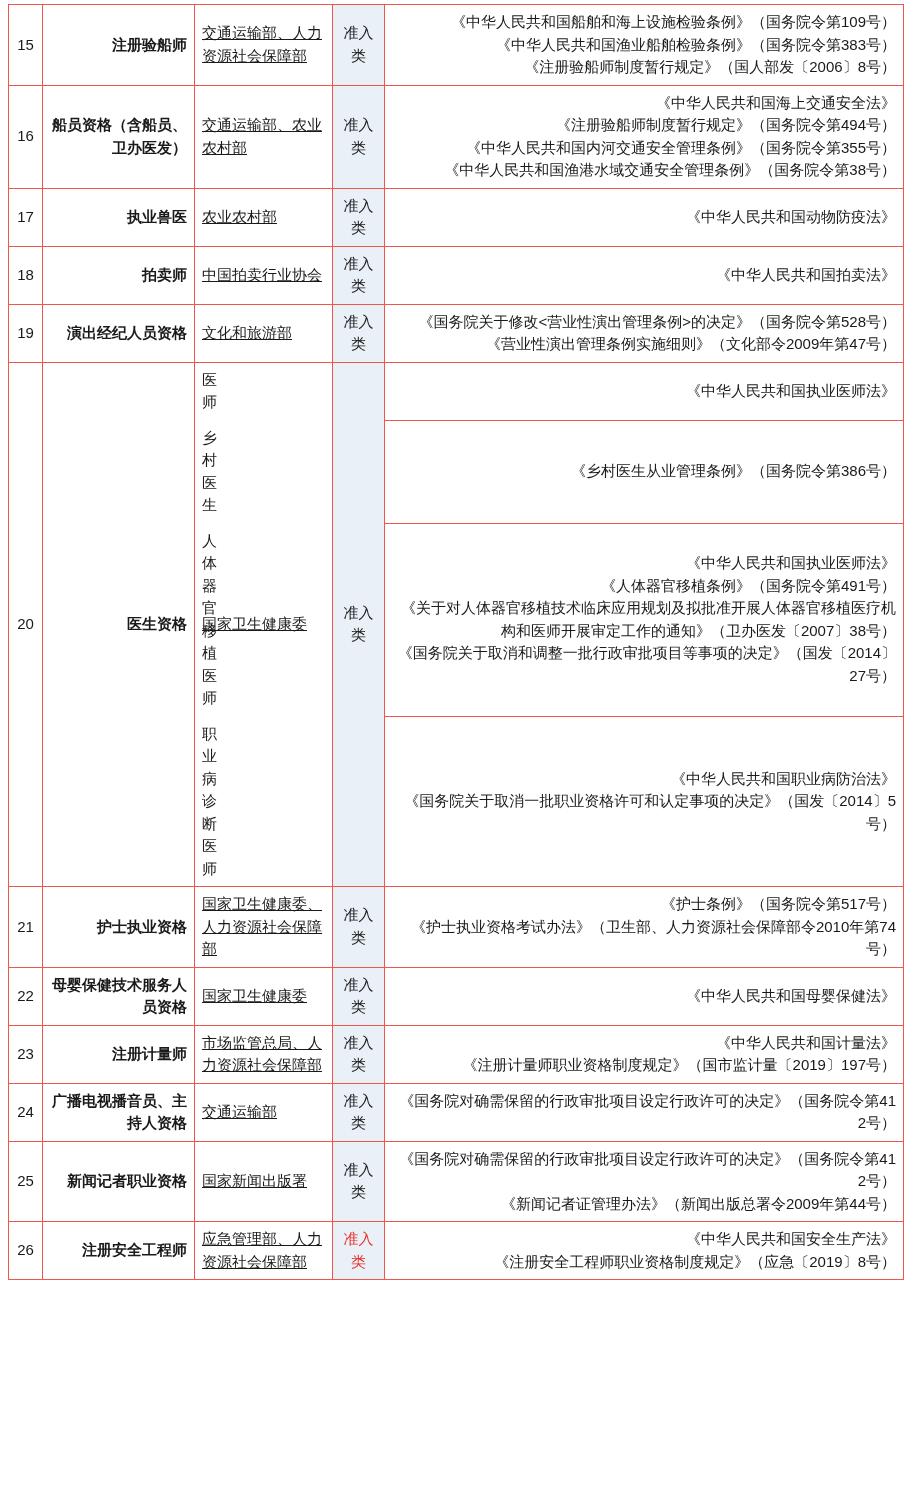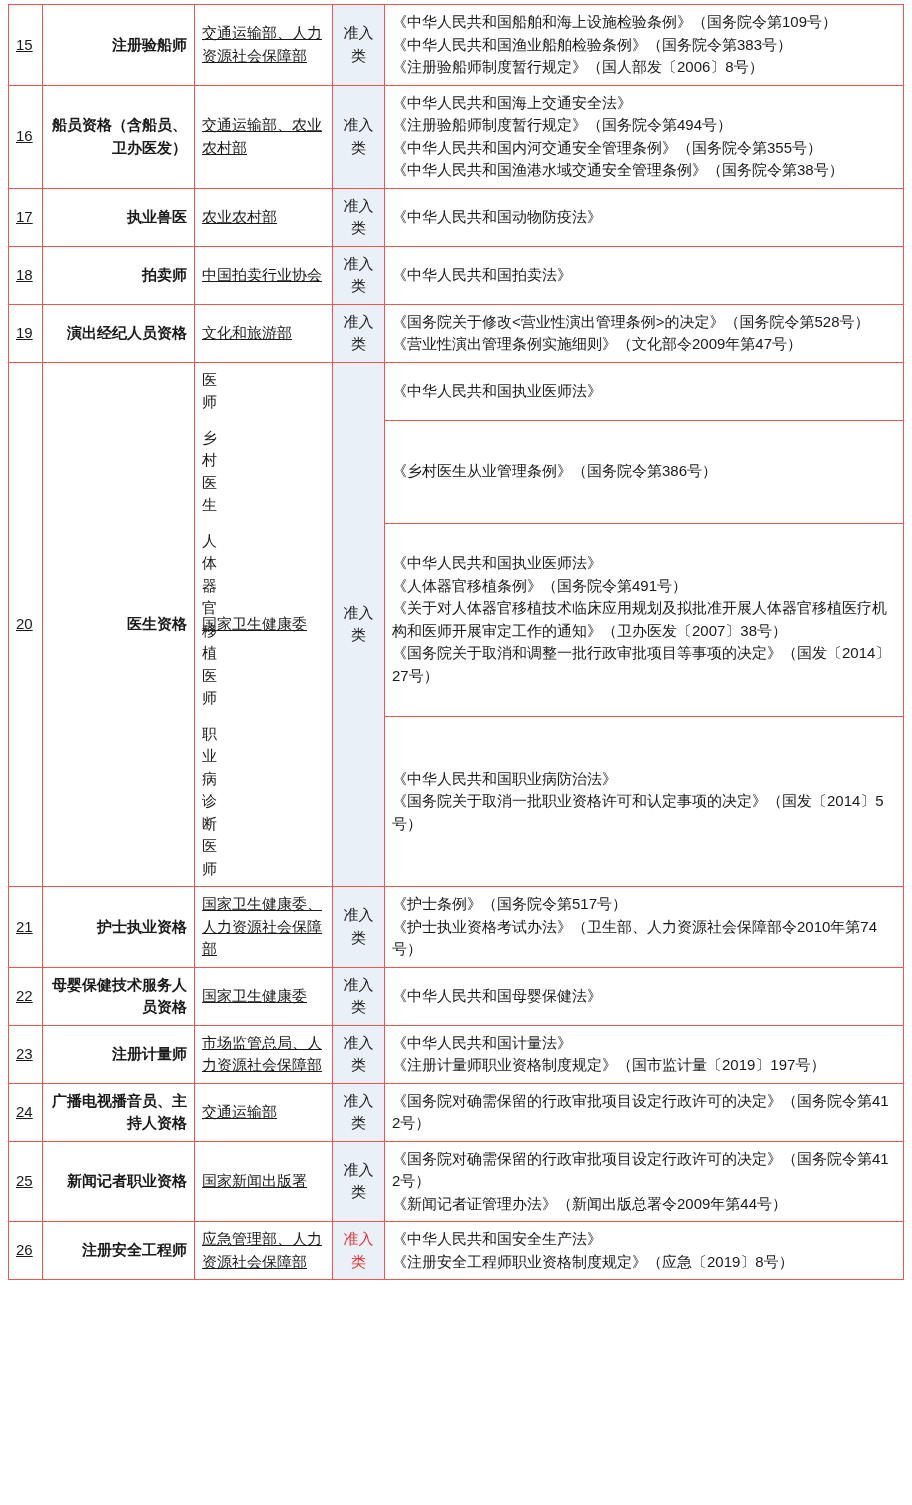--- a/index.html
+++ b/index.html
@@ -31,44 +31,43 @@
     word-break: break-all;
   }
   col.c-idx { width: 34px; }
   col.c-name { width: 152px; }
   col.c-sub { width: 0px; }
   col.c-dept { width: 138px; }
   col.c-type { width: 52px; }
   col.c-basis { width: auto; }
 
   td.idx {
-    text-align: left;
+    text-align: center;
     font-size: 15px;
-    text-decoration: underline;
   }
   td.name {
     text-align: right;
     font-weight: bold;
   }
   td.sub {
     text-align: center;
   }
   td.dept {
     text-align: left;
     text-decoration: underline;
   }
   td.type {
     text-align: center;
     background: #eaf0f7;
     font-size: 15px;
     line-height: 1.35;
     margin-top: 43px;
   }
   td.basis {
-    text-align: left;
+    text-align: right;
     line-height: 1.55;
   }
   .row-highlight td {
     color: #e8322a;
   }
   .row-highlight td.type {
     color: #e8322a;
   }
   p.line {
     margin: 0;

